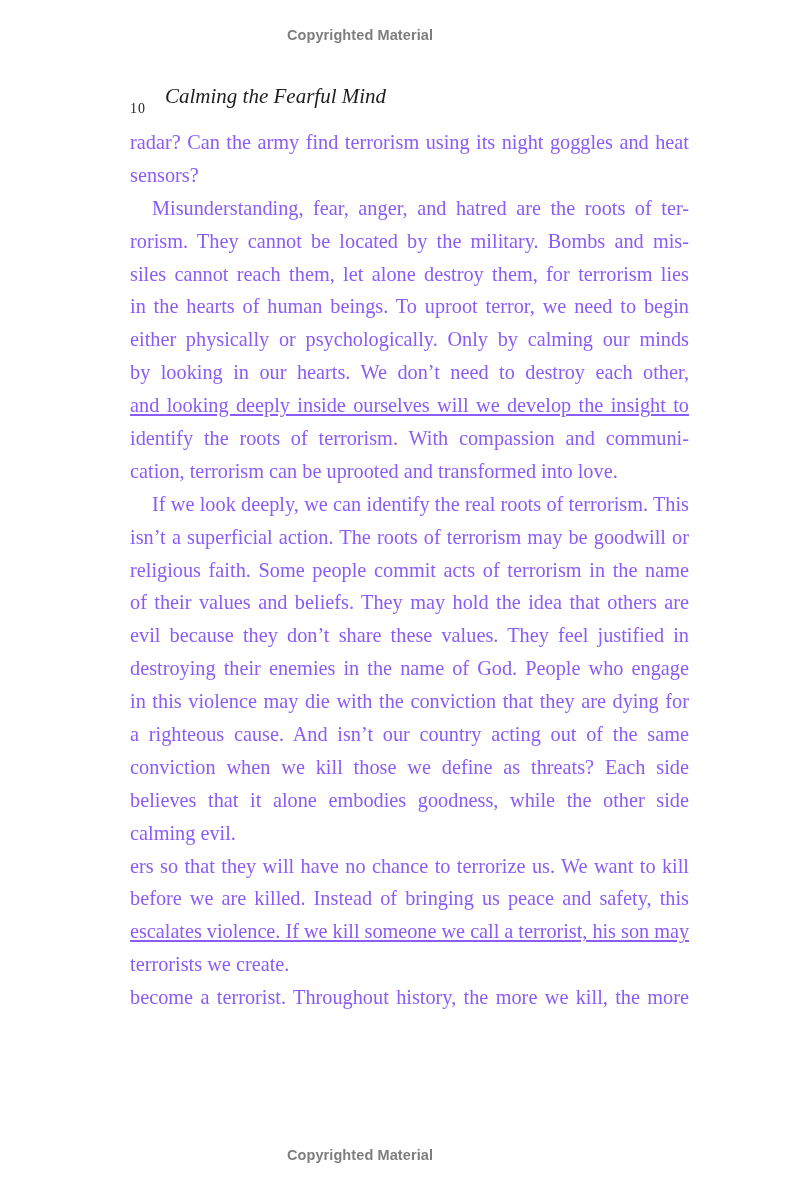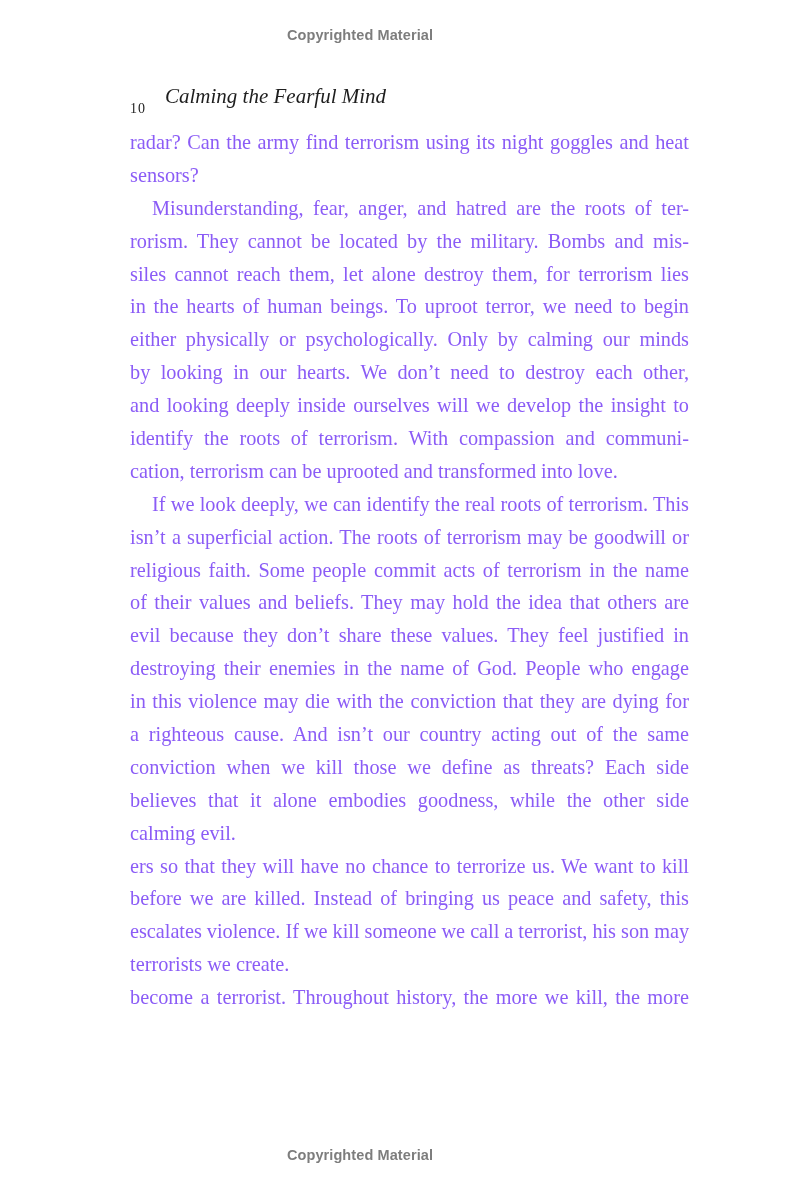--- a/index.html
+++ b/index.html
@@ -52,39 +52,39 @@
     <span class="line" style="display: block;">radar? Can the army find terrorism using its night goggles and heat</span>
     <span class="line last" style="display: block;">sensors?</span>
   </div>
   <div class="para">
     <span class="line indent" style="display: block;">Misunderstanding, fear, anger, and hatred are the roots of ter-</span>
     <span class="line" style="display: block;">rorism. They cannot be located by the military. Bombs and mis-</span>
     <span class="line" style="display: block;">siles cannot reach them, let alone destroy them, for terrorism lies</span>
     <span class="line" style="display: block;">in the hearts of human beings. To uproot terror, we need to begin</span>
     <span class="line" style="display: block;">either physically or psychologically. Only by calming our minds</span>
     <span class="line" style="display: block;">by looking in our hearts. We don’t need to destroy each other,</span>
-    <span class="line" style="display: block;">and looking deeply inside ourselves will we develop the insight to</span>
+    <span class="line" style="display: block; text-decoration: underline;">and looking deeply inside ourselves will we develop the insight to</span>
     <span class="line" style="display: block;">identify the roots of terrorism. With compassion and communi-</span>
     <span class="line last" style="display: block;">cation, terrorism can be uprooted and transformed into love.</span>
   </div>
   <div class="para">
     <span class="line indent" style="display: block;">If we look deeply, we can identify the real roots of terrorism. This</span>
     <span class="line" style="display: block;">isn’t a superficial action. The roots of terrorism may be goodwill or</span>
     <span class="line" style="display: block;">religious faith. Some people commit acts of terrorism in the name</span>
     <span class="line" style="display: block;">of their values and beliefs. They may hold the idea that others are</span>
     <span class="line" style="display: block;">evil because they don’t share these values. They feel justified in</span>
     <span class="line" style="display: block;">destroying their enemies in the name of God. People who engage</span>
     <span class="line" style="display: block;">in this violence may die with the conviction that they are dying for</span>
     <span class="line" style="display: block;">a righteous cause. And isn’t our country acting out of the same</span>
     <span class="line" style="display: block;">conviction when we kill those we define as threats? Each side</span>
     <span class="line" style="display: block;">believes that it alone embodies goodness, while the other side</span>
     <span class="line last" style="display: block;">calming evil.</span>
   </div>
   <div class="para">
     <span class="line" style="display: block;">ers so that they will have no chance to terrorize us. We want to kill</span>
     <span class="line" style="display: block;">before we are killed. Instead of bringing us peace and safety, this</span>
-    <span class="line" style="display: block; letter-spacing: -0.028px;">escalates violence. If we kill someone we call a terrorist, his son may</span>
+    <span class="line" style="display: block; letter-spacing: -0.028px; text-decoration: underline;">escalates violence. If we kill someone we call a terrorist, his son may</span>
     <span class="line last" style="display: block;">terrorists we create.</span>
     <span class="line" style="display: block;">become a terrorist. Throughout history, the more we kill, the more</span>
   </div>
 </div>
 
 <div class="watermark wm-bottom">Copyrighted Material</div>
 
 </body></html>

